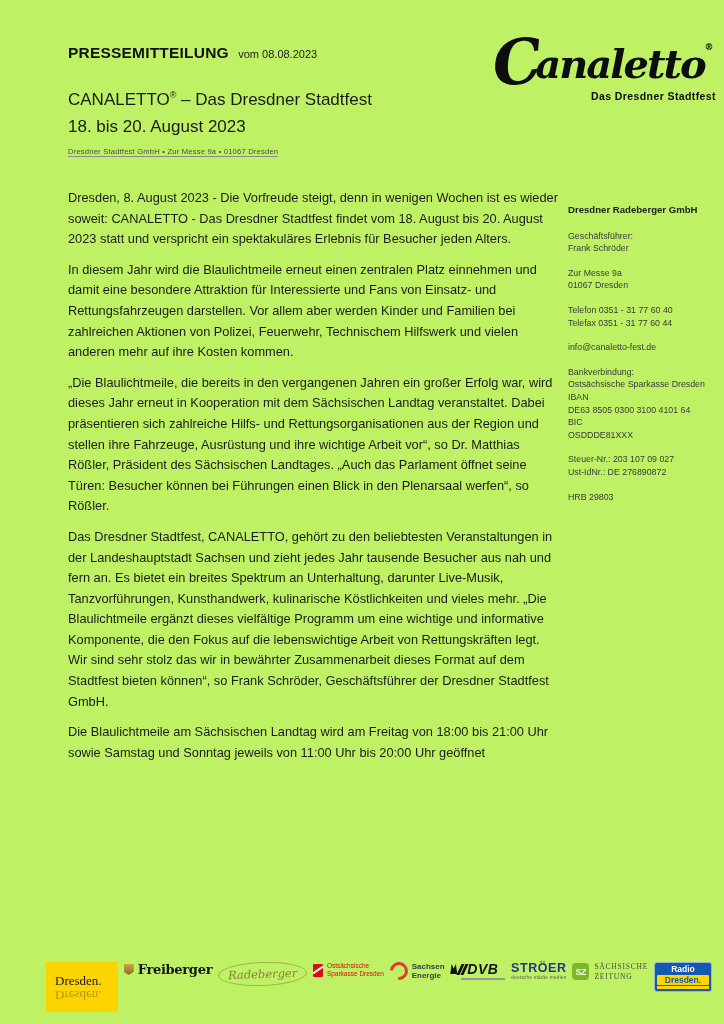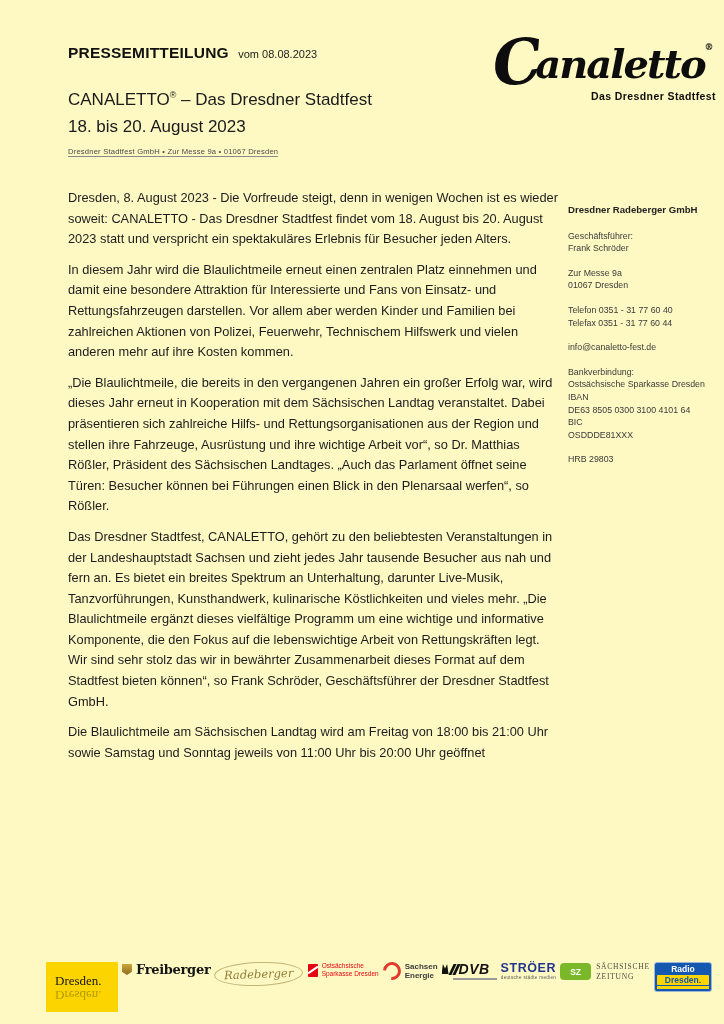--- a/index.html
+++ b/index.html
@@ -1,17 +1,17 @@
 <!DOCTYPE html>
 <html lang="de"><head>
 <meta charset="utf-8">
 <style>
   html,body{margin:0;padding:0;background:#ffffff;}
   body{width:724px;height:1024px;font-family:"Liberation Sans",sans-serif;-webkit-font-smoothing:antialiased;}
-  .page{position:relative;width:724px;height:1024px;background:#fef9c3;overflow:hidden;}
+  .page{position:relative;width:724px;height:1024px;background:#bef264;overflow:hidden;}
 
   
   .press-line{position:absolute;left:68px;top:44px;white-space:nowrap;}
   .press-title{font-size:15.5px;font-weight:bold;color:#111;letter-spacing:.2px;}
   .press-date{font-size:11px;color:#222;margin-left:5px;}
   .doc-title{position:absolute;left:68px;top:82px;font-size:17px;line-height:27.5px;color:#1b1b1b;}
   .doc-title sup{font-size:9px;}
   .addr-line{position:absolute;left:68px;top:147px;font-size:7.6px;color:#4a4a4a;letter-spacing:.2px;
              border-bottom:1px solid #8a8a8a;width:max-content;}
 
@@ -68,21 +68,21 @@
   .dvb-crest{width:7px;height:10px;background:#111;clip-path:polygon(0 100%,20% 0,50% 45%,80% 0,100% 100%);margin-right:2px;}
   .dvb-slash{width:2.5px;height:11px;background:#111;transform:skewX(-25deg);margin-right:1.5px;}
   .dvb-label{font-size:14px;font-weight:bold;font-style:italic;color:#111;letter-spacing:.5px;line-height:14px;}
   .dvb-sub{width:44px;height:2px;background:#9a9a9a;margin:2px 0 0 11px;}
 
   .sp-stroeer{flex:none;}
   .stroeer-label{font-size:12.5px;font-weight:bold;color:#20368c;letter-spacing:.6px;line-height:12px;}
   .stroeer-sub{font-size:4.6px;color:#5a5a5a;letter-spacing:.3px;text-align:right;margin-top:1px;}
 
   .sp-sz{display:flex;align-items:center;gap:5px;flex:none;}
-  .sz-badge{width:31px;height:17px;background:#7ab829;border-radius:4px;color:#fff;font-weight:bold;
+  .sz-badge{width:17px;height:17px;background:#7ab829;border-radius:4px;color:#fff;font-weight:bold;
             font-size:8.5px;display:flex;align-items:center;justify-content:center;flex:none;}
   .sz-text{font-family:"Liberation Serif",serif;font-size:7.5px;letter-spacing:.8px;color:#4c4c44;line-height:9.5px;}
 
   .sp-radio{width:56px;border-radius:3px;overflow:hidden;border:1px solid #9db6d8;background:#1458b0;
             text-align:center;flex:none;}
   .radio-line1{color:#fff;font-weight:bold;font-size:8.5px;padding-top:1px;line-height:10px;}
   .radio-line2{background:#ffd500;color:#1458b0;font-weight:bold;font-size:8.5px;line-height:10px;margin:1px 2px 0;border-radius:1px;}
   .radio-strip{height:3px;background:#ffd500;margin:1px 2px 2px;}
 </style>
 </head>
@@ -136,20 +136,24 @@
     </div>
     <div class="group">
       <div>Bankverbindung:</div>
       <div>Ostsächsische Sparkasse Dresden</div>
       <div>IBAN</div>
       <div>DE63 8505 0300 3100 4101 64</div>
       <div>BIC</div>
       <div>OSDDDE81XXX</div>
     </div>
     <div class="group">
+      <div>Steuer-Nr.: 203 107 09 027</div>
+      <div>Ust-IdNr.: DE 276890872</div>
+    </div>
+    <div class="group">
       <div>HRB 29803</div>
     </div>
   </aside>
 
   <footer class="sponsors">
 
     <div class="sp-dresden">
       <span class="main">Dresden.</span>
       <span class="refl">Dresden.</span>
     </div>

